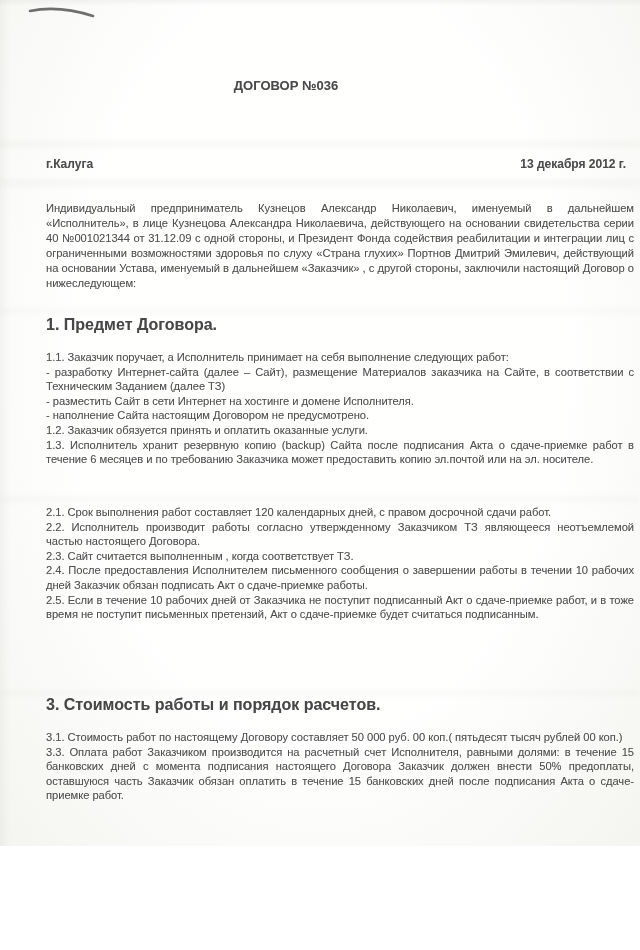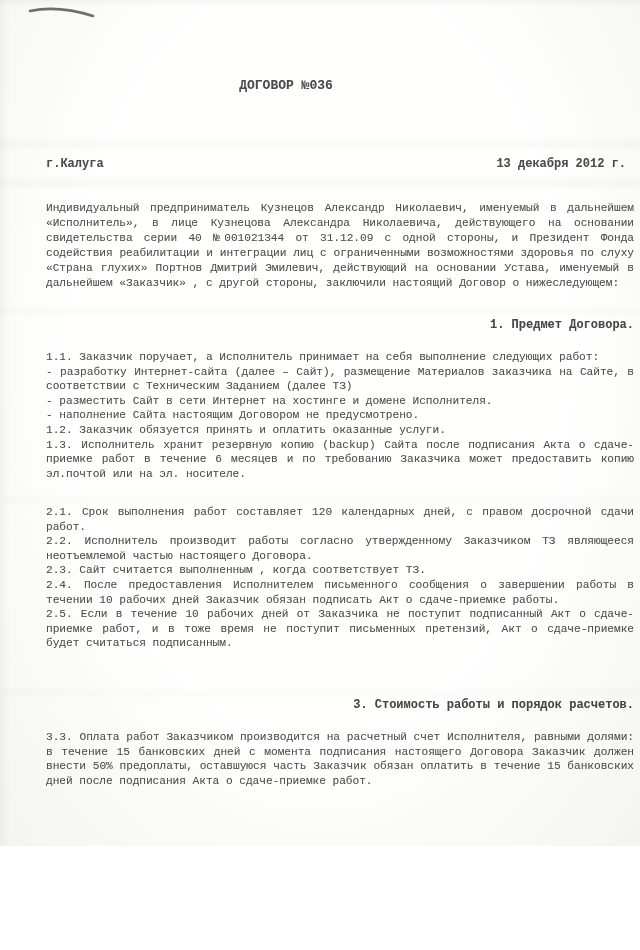--- a/index.html
+++ b/index.html
@@ -4,21 +4,21 @@
 <style>
   html, body { margin: 0; padding: 0; background: #ffffff; }
   .page {
     position: relative;
     width: 640px;
     height: 846px;
     overflow: hidden;
     background:
       radial-gradient(ellipse at 50% 42%, rgba(255,255,255,0.9) 55%, rgba(238,238,233,0.55) 100%),
       #fbfbf9;
-    font-family: Liberation Mono, monospace;
+    font-family: Liberation Sans, sans-serif;
     color: #4f4f4f;
     text-shadow: 0 0 0.6px rgba(120,120,120,0.35);
   }
   
   .streak {
     position: absolute;
     left: 0;
     width: 640px;
     background: rgba(150,150,143,0.07);
     filter: blur(2px);
@@ -64,23 +64,22 @@
     font-size: 11.2px; line-height: 15px; letter-spacing: -0.05px;
     text-align: justify;
   }
   .section { position: absolute; left: 46px; width: 588px; }
   .sec-1 { top: 317px; }
   .sec-2 { top: 505px; }
   .sec-3 { top: 697px; }
   .sec-4 { top: 885px; margin-top: 32px; }
   .section h3 {
     margin: 0 0 17px 0;
-    font-size: 12px; font-weight: bold; color: #474747;
+    font-size: 16px; font-weight: bold; color: #474747;
     line-height: 16px;
-    text-align: right;
   }
   .section p {
     margin: 0;
     font-size: 11.2px; line-height: 14.6px; letter-spacing: -0.05px;
     text-align: justify;
   }
   .section p.no-justify { text-align: center; }
   .section p.justify-last { text-align-last: justify; }
 
   .watermark {
@@ -133,20 +132,21 @@
   <div class="section sec-2">
     <p>2.1.  Срок выполнения работ составляет 120 календарных дней, с правом досрочной сдачи работ.</p>
     <p>2.2.  Исполнитель производит работы согласно утвержденному Заказчиком ТЗ являющееся неотъемлемой частью настоящего Договора.</p>
     <p>2.3.  Сайт считается выполненным , когда соответствует ТЗ.</p>
     <p>2.4. После предоставления Исполнителем письменного сообщения о завершении работы в течении 10 рабочих дней Заказчик обязан подписать  Акт о сдаче-приемке работы.</p>
     <p>2.5. Если в течение 10 рабочих дней от Заказчика не поступит подписанный Акт о сдаче-приемке работ, и в тоже время не поступит письменных претензий, Акт о сдаче-приемке будет считаться подписанным.</p>
   </div>
 
   <div class="section sec-3">
     <h3>3. Стоимость работы и порядок расчетов.</h3>
+    <p>3.1.  Стоимость работ по настоящему Договору составляет 50 000 руб. 00 коп.( пятьдесят тысяч рублей 00 коп.)</p>
     <p>3.3.  Оплата работ Заказчиком производится на расчетный счет Исполнителя, равными долями: в течение 15 банковских дней с момента подписания настоящего Договора Заказчик должен внести 50% предоплаты, оставшуюся часть Заказчик обязан оплатить в течение 15 банковских дней после подписания Акта о сдаче-приемке работ.</p>
   </div>
 
   <div class="section sec-4">
     <h3>4. Права и обязанности Сторон.</h3>
     <p class="no-justify">Исполнитель имеет право:</p>
   </div>
 
   <div class="watermark">YAPLAKAL.COM</div>
 

